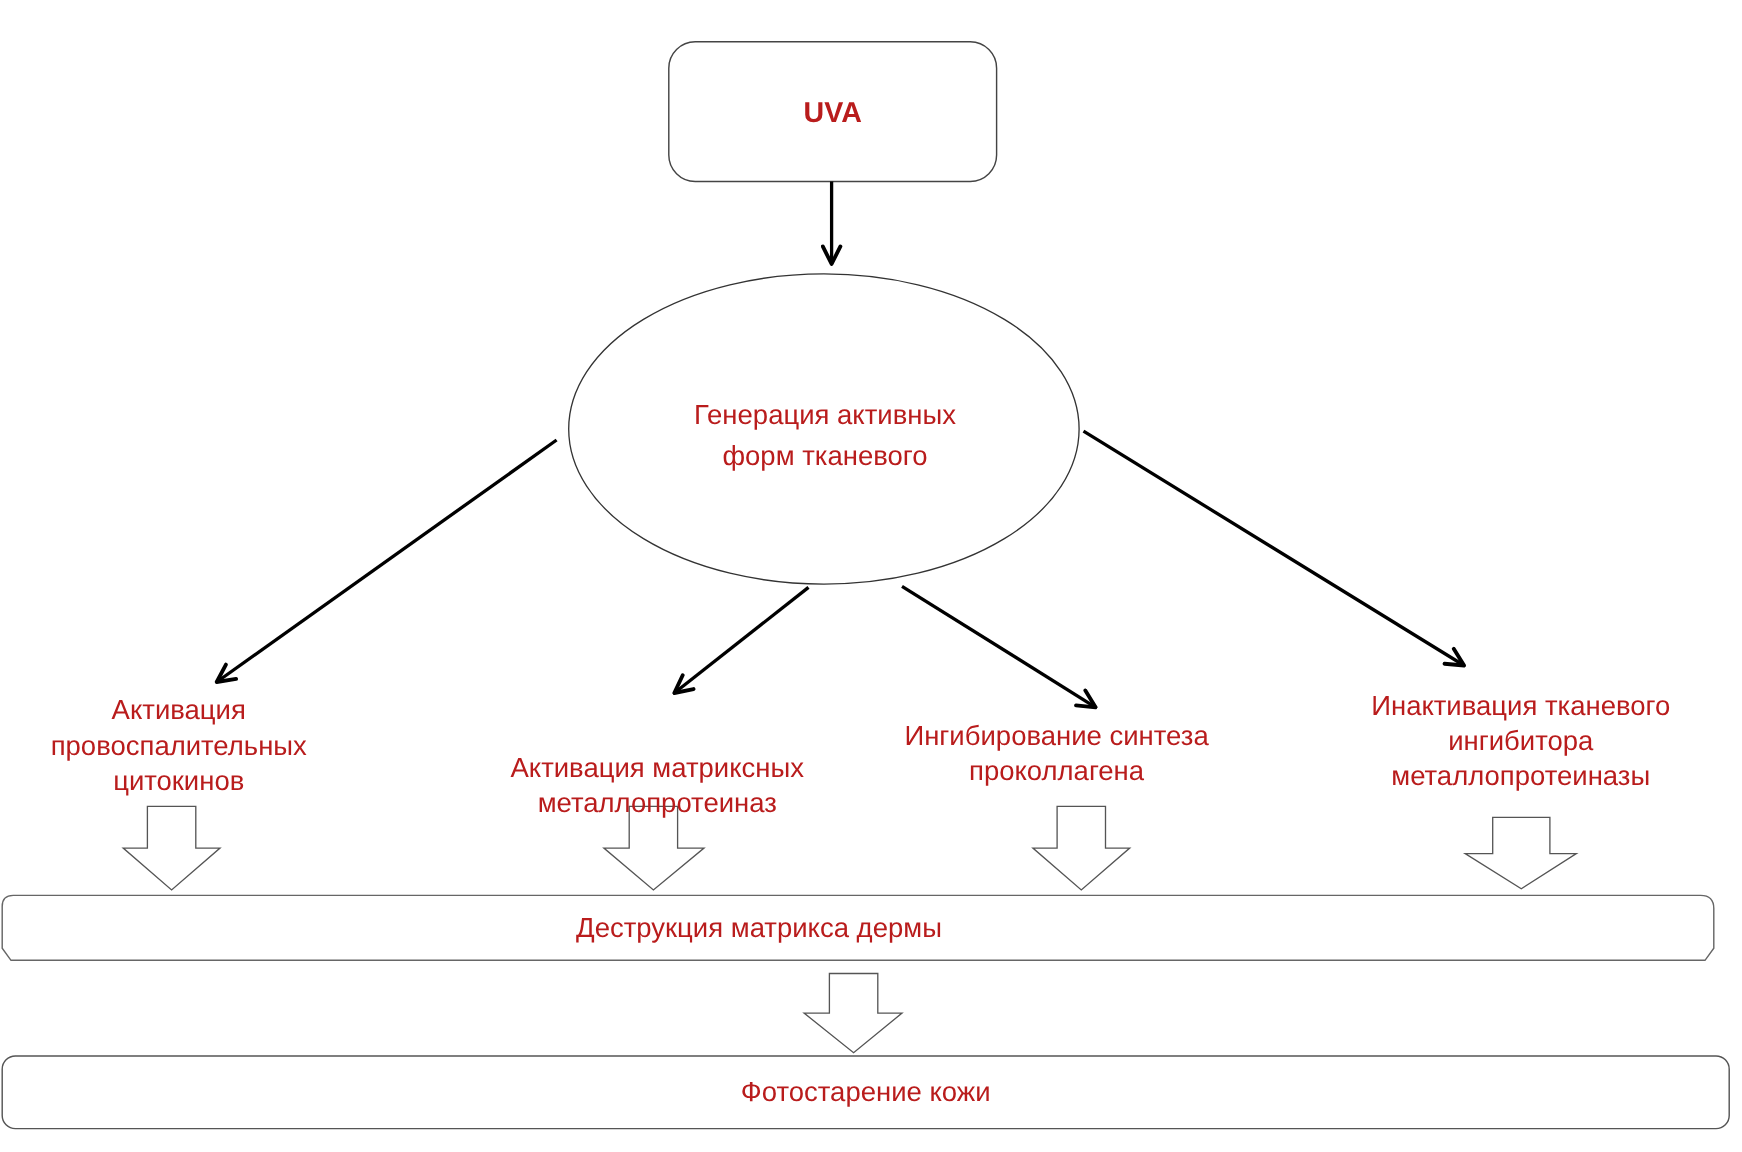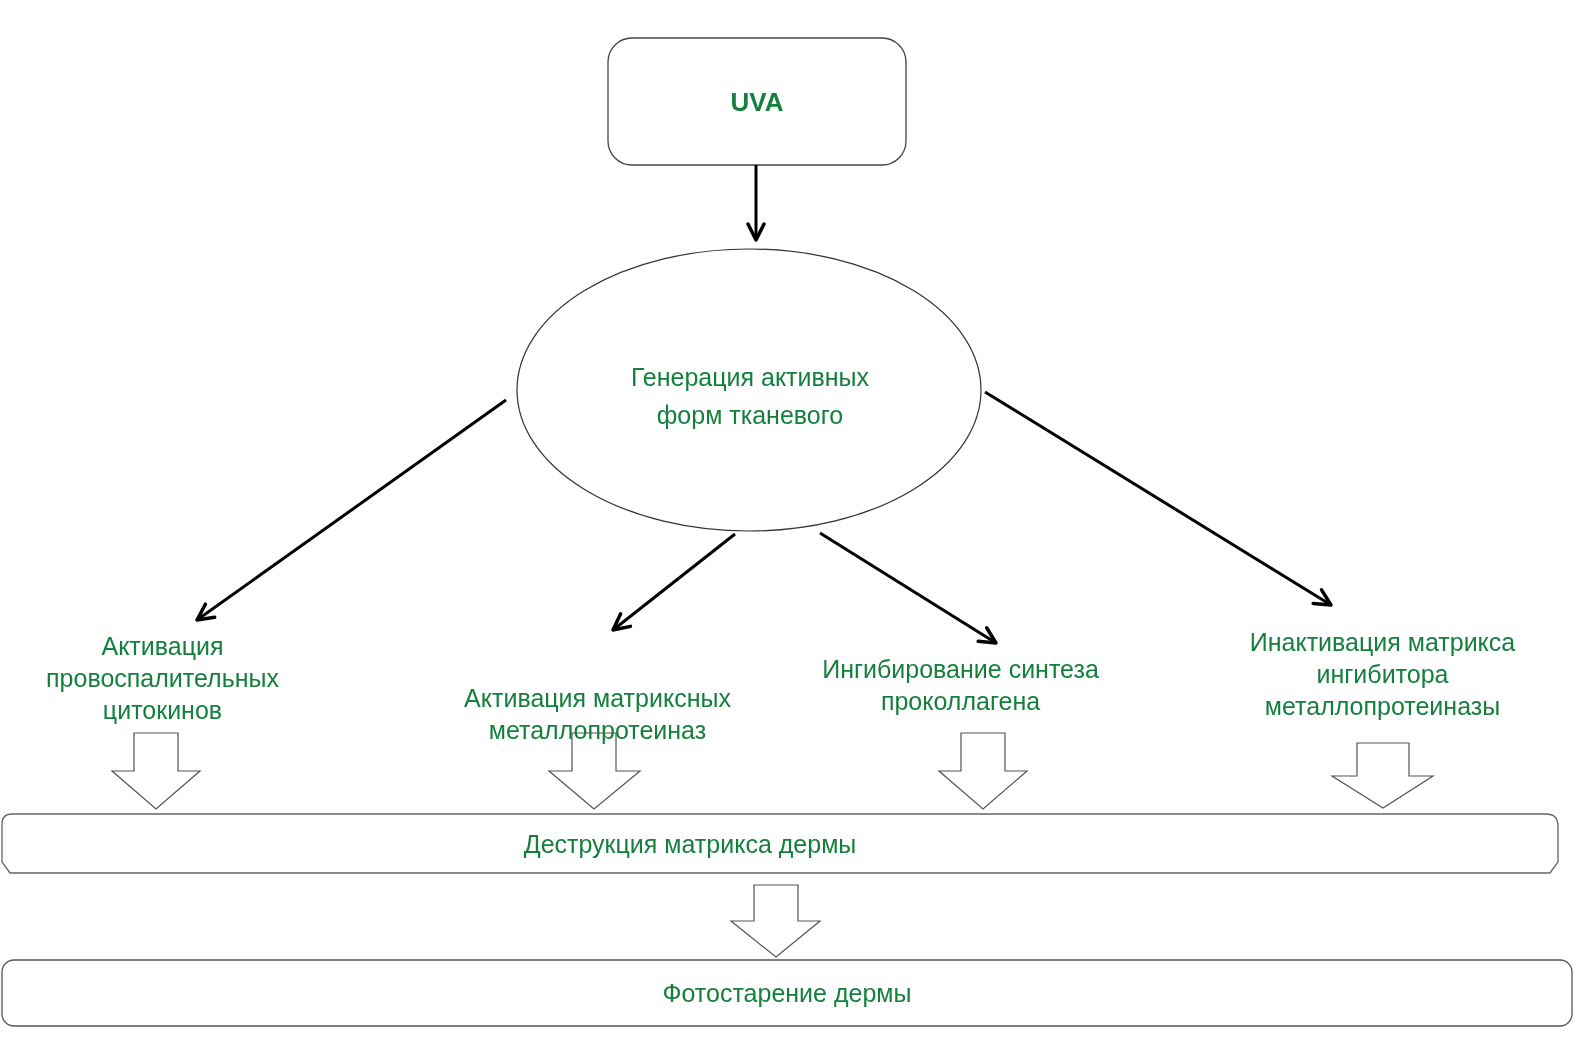--- a/index.html
+++ b/index.html
@@ -1,20 +1,20 @@
 <!DOCTYPE html>
 <html><head>
   <meta charset="utf-8">
   <style>
     html, body { margin: 0; padding: 0; background: #ffffff; }
     body { width: 1584px; height: 1047px; position: relative; overflow: hidden;
            font-family: "Liberation Sans", "DejaVu Sans", sans-serif; color: #111; }
     #diagram { position: absolute; left: 0; top: 0; width: 1584px; height: 1047px; }
     .label { position: absolute; text-align: center; font-size: 25px; line-height: 32px;
-             color: #15803d; white-space: pre-line; }
+             color: #b91c1c; white-space: pre-line; }
     .label-bold { font-weight: bold; font-size: 26px; }
   </style>
 </head>
 <body>
 
 <svg id="diagram" width="1584" height="1047" viewBox="0 0 1584 1047" xmlns="http://www.w3.org/2000/svg">
   <defs>
     <marker id="open-arrow" viewBox="0 0 20 20" refX="18" refY="10" markerWidth="20" markerHeight="20" markerUnits="userSpaceOnUse" orient="auto">
       <path d="M2,2 L18,10 L2,18" fill="none" stroke="#000" stroke-width="3.5" stroke-linecap="round" stroke-linejoin="round"></path>
     </marker>
@@ -51,19 +51,19 @@
 <div class="label" style="left:10px; top:630px; width:305px;text-align:center;">Активация
 провоспалительных
 цитокинов</div>
 
 <div class="label" style="left:425px; top:682px; width:345px;">Активация матриксных
 металлопротеиназ</div>
 
 <div class="label" style="left:788px; top:653px; width:345px;">Ингибирование синтеза
 проколлагена</div>
 
-<div class="label" style="left:1210px; top:626px; width:345px;">Инактивация матрикса
+<div class="label" style="left:1210px; top:626px; width:345px;">Инактивация тканевого
 ингибитора
 металлопротеиназы</div>
 
 <div class="label" style="left:2px; top:828px; width:1376px;">Деструкция матрикса дермы</div>
 
-<div class="label" style="left:2px; top:977px; width:1570px;">Фотостарение дермы</div>
+<div class="label" style="left:2px; top:977px; width:1570px;">Фотостарение кожи</div>
 
 </body></html>

